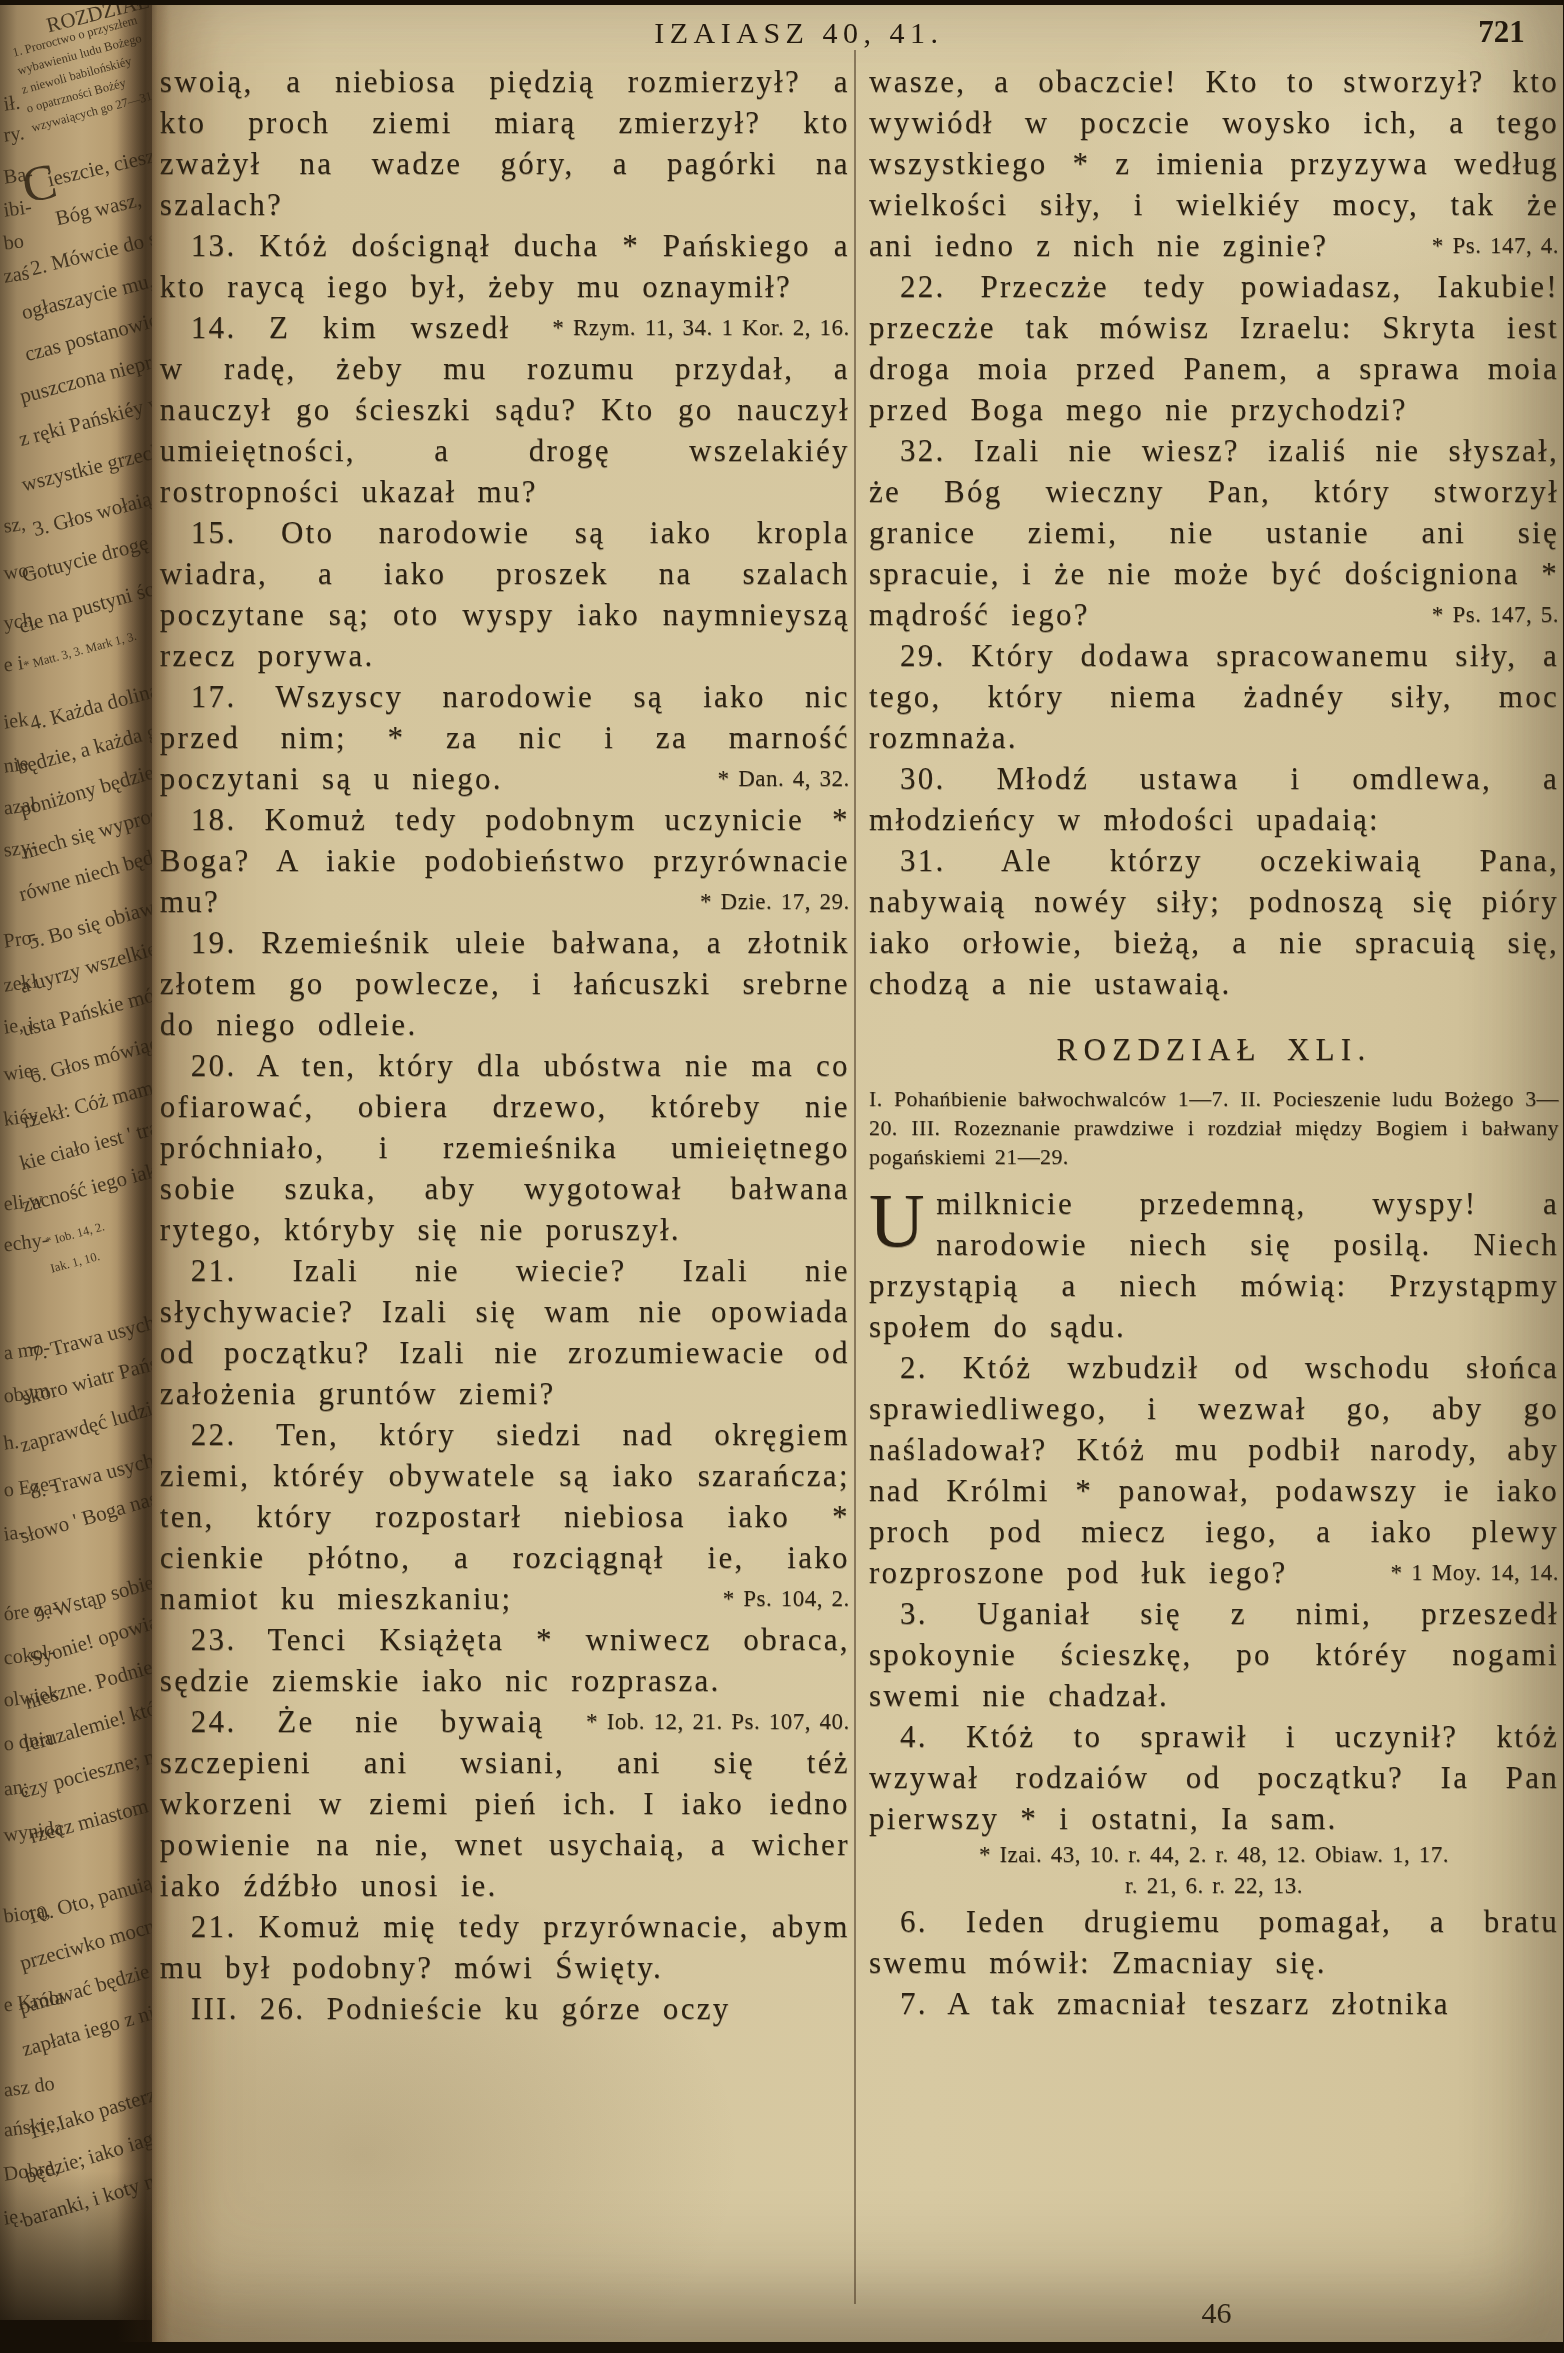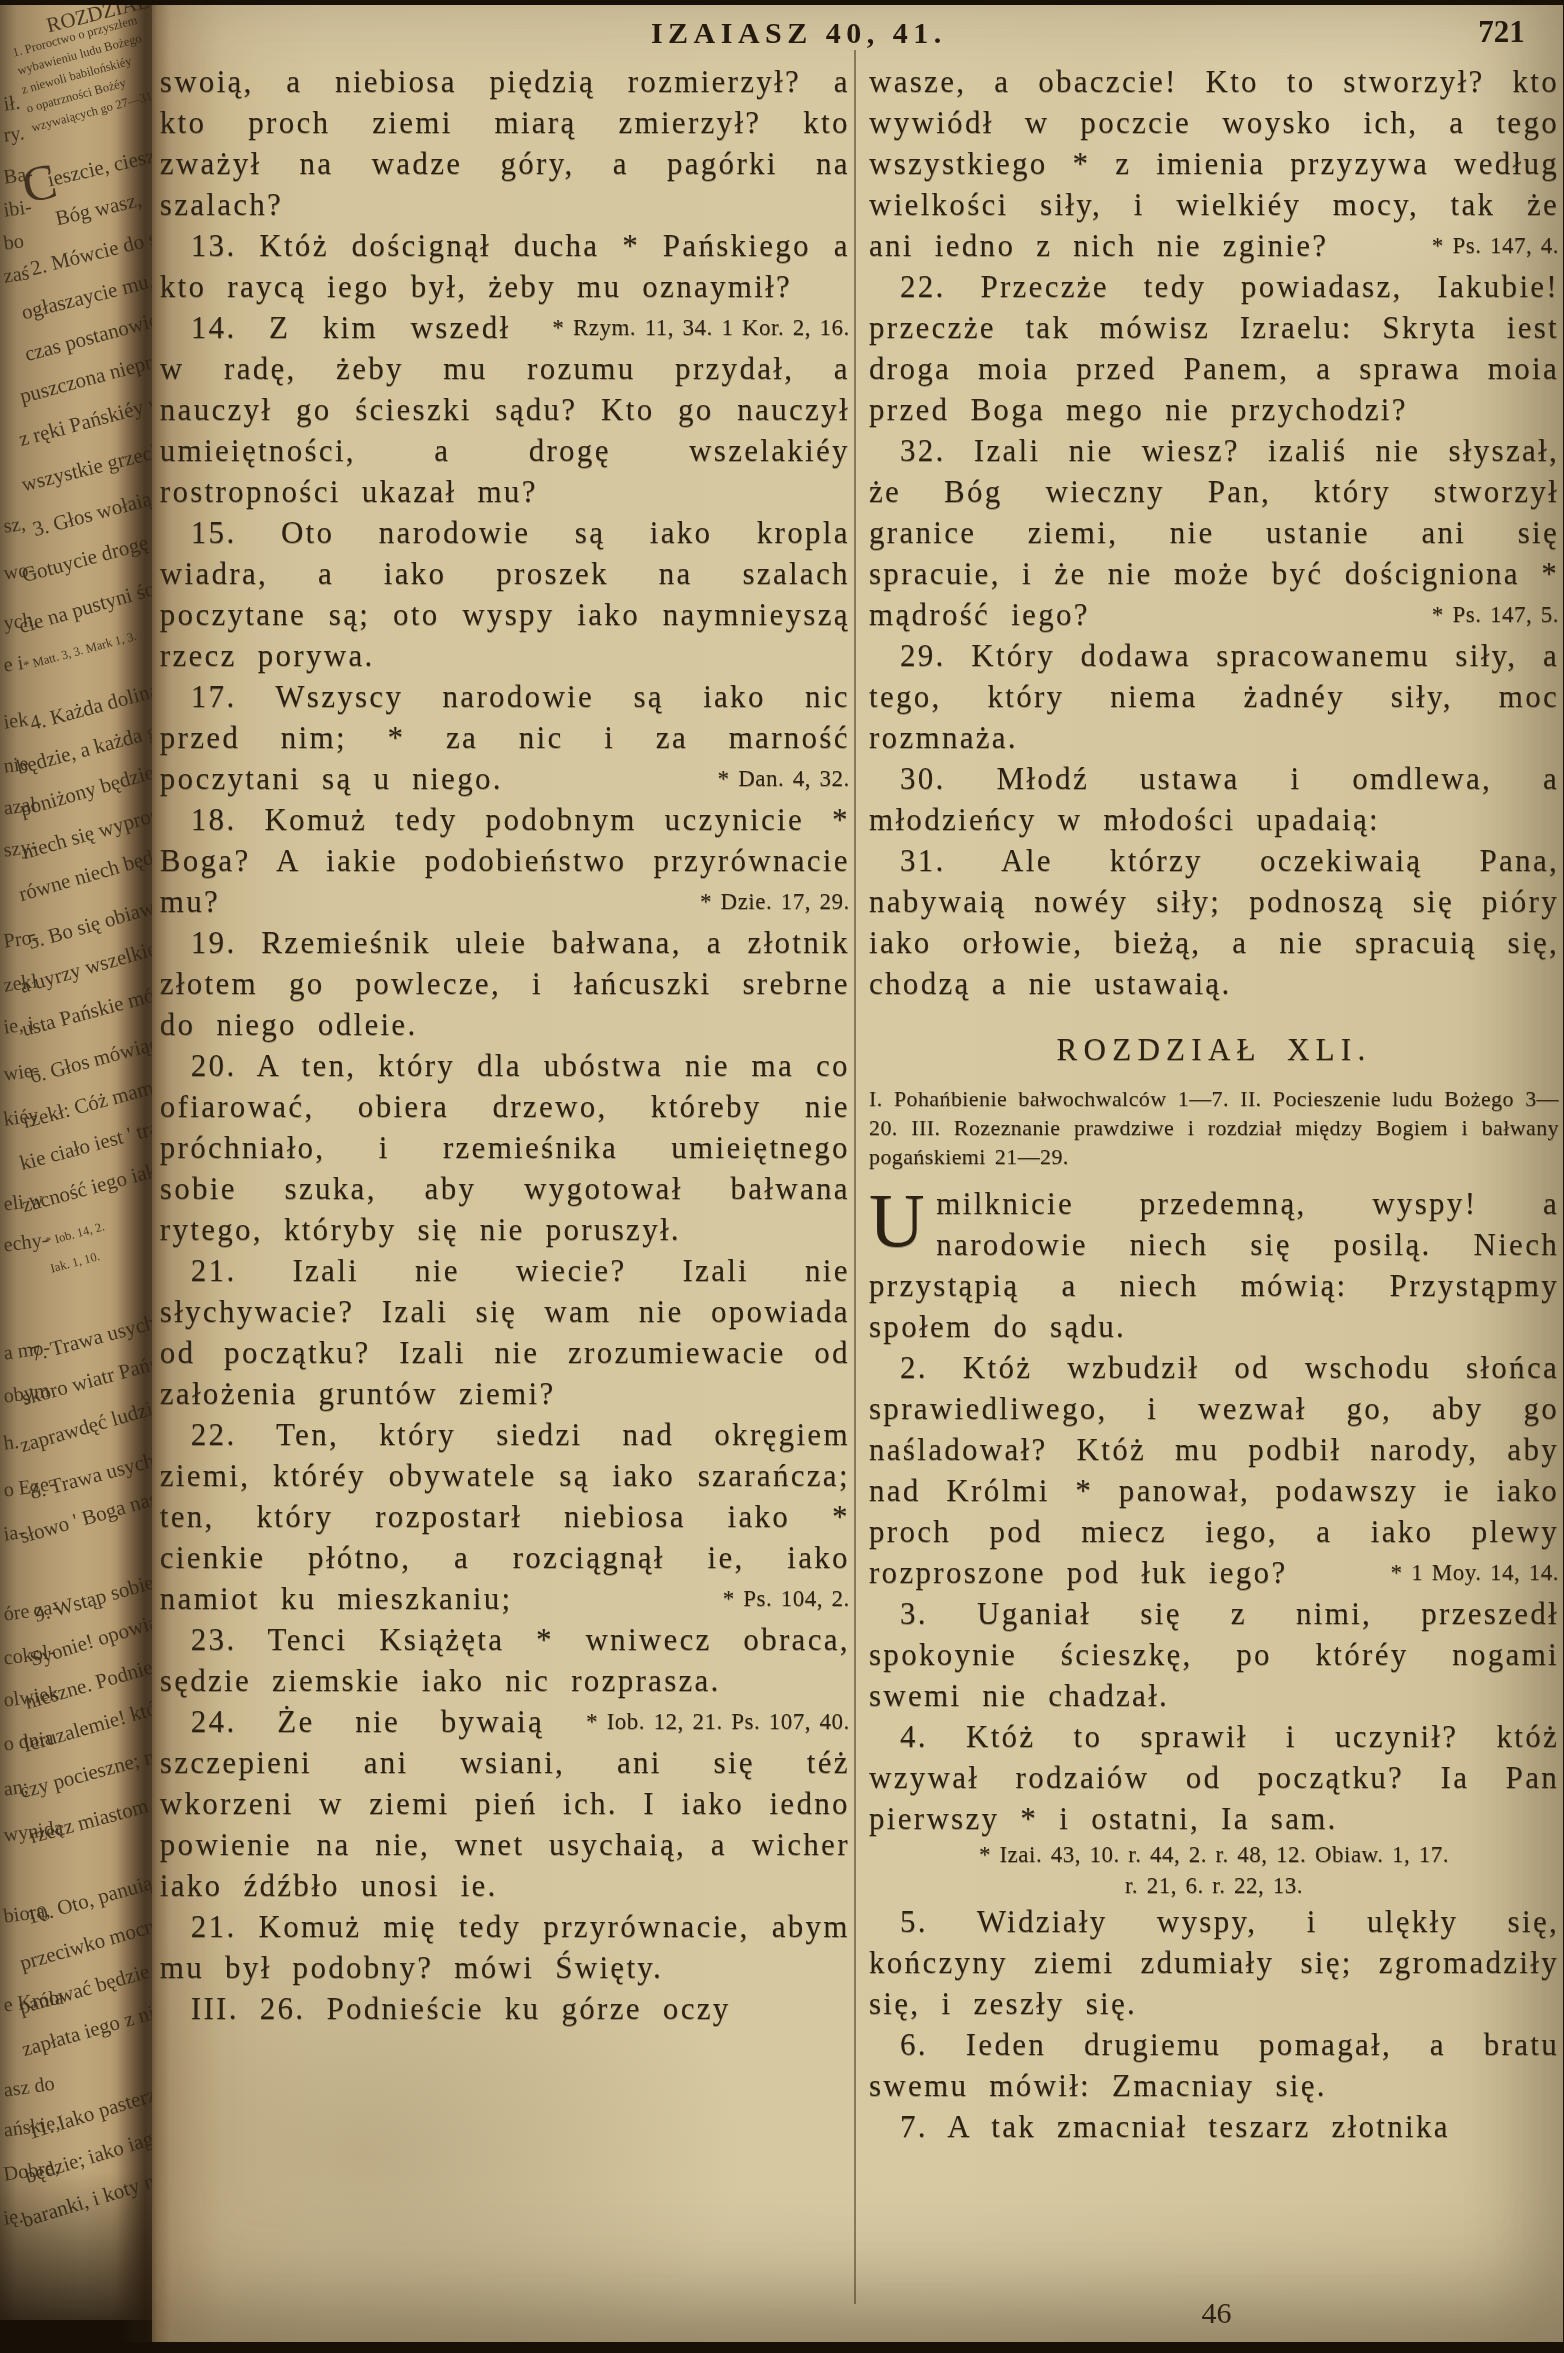--- a/index.html
+++ b/index.html
@@ -24,21 +24,21 @@
     background:
       radial-gradient(469px 313px at 85% 6%,rgba(255,250,230,0.25),transparent 60%),
       radial-gradient(626px 469px at 15% 92%,rgba(90,65,35,0.20),transparent 60%),
       linear-gradient(90deg,#a68a60 0px,#bfa87e 20.3px,#cdbb92 70px,#d4c59d 172px,
                       #d7c9a2 55%,#d3c49c 88%,#cbbc94 100%);
     box-shadow:inset 0 31px 70px rgba(255,246,220,0.12),
                inset 0 -47px 94px rgba(52,36,18,0.38),
                inset -31px 0 70px rgba(70,50,28,0.18);}
 
   .running-title{position:absolute;left:0;right:117px;top:11px;text-align:center;
-    font-size:30px;font-weight:bold;letter-spacing:5.5px;color:#241a0e;}
+    font-size:30px;font-weight:normal;letter-spacing:5.5px;color:#241a0e;}
   .page-number{position:absolute;top:9.4px;right:38px;font-size:31px;font-weight:bold;color:#241a0e;}
 
   .col{position:absolute;top:56px;width:690px;font-size:31px;line-height:41px;
     letter-spacing:2.3px;word-spacing:11px;text-align:justify;color:#2c2213;z-index:2;
     text-shadow:0.3px 0.5px 0.5px rgba(44,30,14,0.35);}
   .col-left{left:7.8px;}
   .col-right{left:717px;}
   .divider{position:absolute;left:702px;top:45px;width:1.6px;height:2254px;
     background:rgba(72,54,34,0.55);z-index:2;}
 
@@ -186,21 +186,20 @@
 
       <h2 class="chapter-heading">ROZDZIAŁ XLI.</h2>
       <p class="chapter-summary">I. Pohańbienie bałwochwalców 1—7. II. Pocieszenie ludu Bożego 3—20. III. Rozeznanie prawdziwe i rozdział między Bogiem i bałwany pogańskiemi 21—29.</p>
 
       <p class="verse noindent"><span class="dropcap">U</span><span class="vtext">milknicie przedemną, wyspy! a narodowie niech się posilą. Niech przystąpią a niech mówią: Przystąpmy społem do sądu.</span></p>
       <p class="verse"><span class="vtext">2. Któż wzbudził od wschodu słońca sprawiedliwego, i wezwał go, aby go naśladował? Któż mu podbił narody, aby nad Królmi * panował, podawszy ie iako proch pod miecz iego, a iako plewy rozproszone pod łuk iego?</span><span class="ref">* 1 Moy. 14, 14.</span></p>
       <p class="verse"><span class="vtext">3. Uganiał się z nimi, przeszedł spokoynie ścieszkę, po któréy nogami swemi nie chadzał.</span></p>
       <p class="verse"><span class="vtext">4. Któż to sprawił i uczynił? któż wzywał rodzaiów od początku? Ia Pan pierwszy * i ostatni, Ia sam.</span></p>
       <div class="ref-block">* Izai. 43, 10.  r. 44, 2.  r. 48, 12.  Obiaw. 1, 17.
 r. 21, 6.  r. 22, 13.</div>
-      <p class="verse"><span class="vtext">5. Widziały wyspy, i ulękły się, kończyny ziemi zdumiały się; zgromadziły się, i zeszły się.</span></p>
       <p class="verse"><span class="vtext">6. Ieden drugiemu pomagał, a bratu swemu mówił: Zmacniay się.</span></p>
       <p class="verse"><span class="vtext">7. A tak zmacniał teszarz złotnika</span></p>
     </div>
 
     <div class="signature">46</div>
   </div>
 </div>
 
 
 </body></html>

